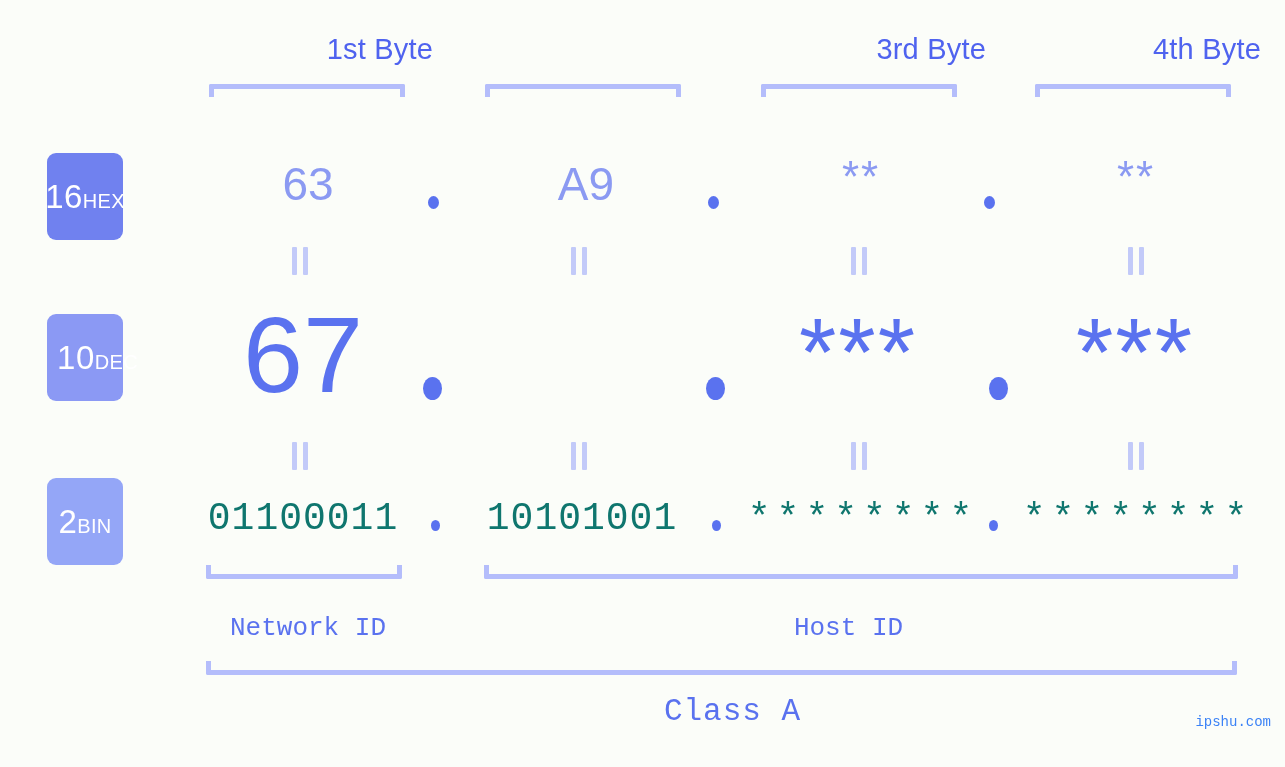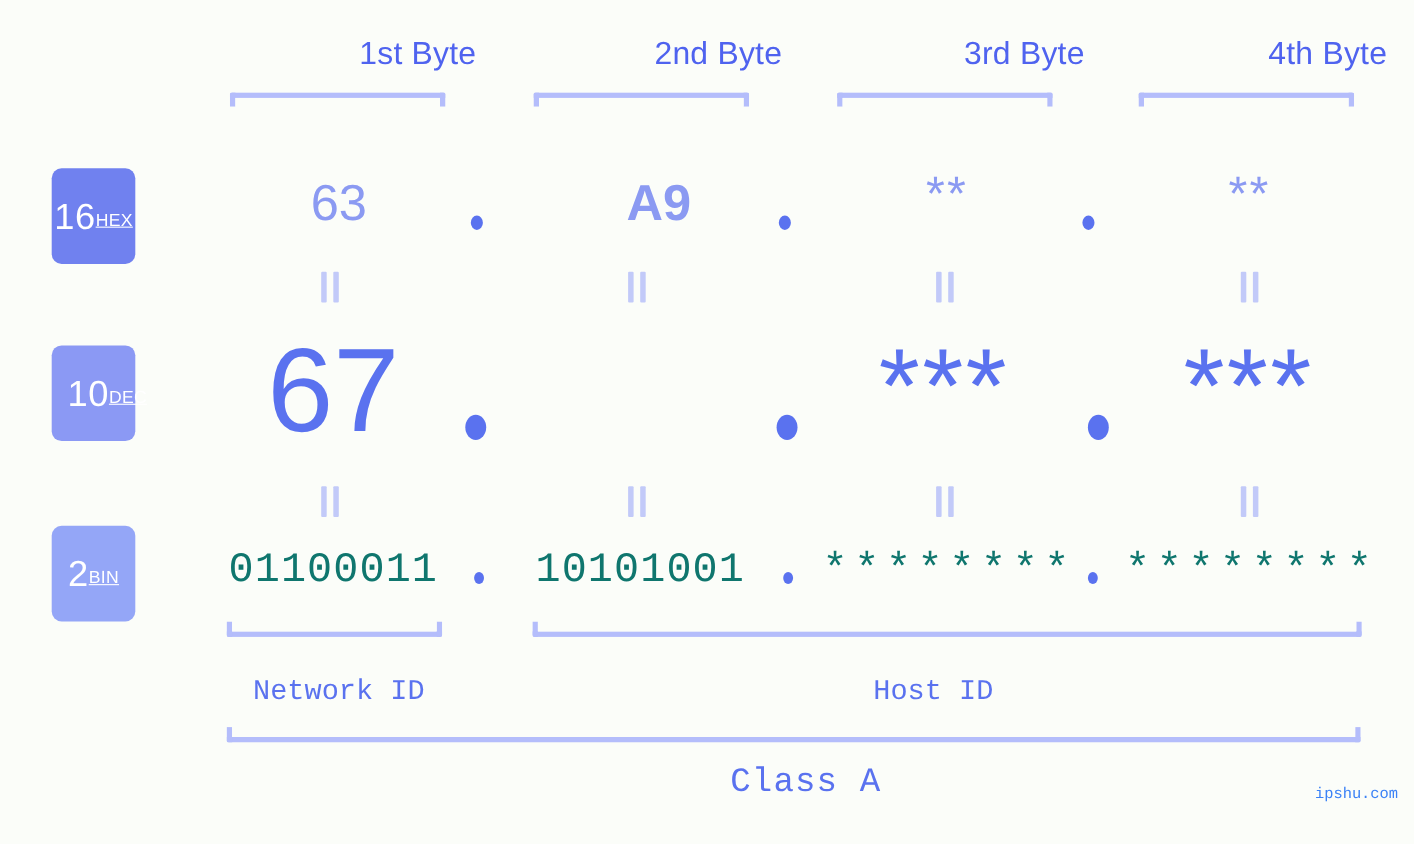--- a/index.html
+++ b/index.html
@@ -68,25 +68,24 @@
     align-items: center;
     justify-content: center;
     line-height: 1;
   }
   .badge .num {
     font-size: 33px;
     font-weight: 400;
     letter-spacing: 0.5px;
   }
   .badge .nm {
-    font-size: 16px;
+    font-size: 20px;
     font-weight: 400;
     margin-top: 8px;
     letter-spacing: 0.3px;
-    text-decoration: underline;
   }
   #badge-hex { top: 153px; height: 87px; background: #7081ef; }
   #badge-dec { top: 314px; height: 87px; background: #8b99f4; padding-left: 25px; }
   #badge-bin { top: 478px; height: 87px; background: #94a6f7; }
 
   
   .hex-val {
     position: absolute;
     top: 157px;
     font-size: 46px;
@@ -196,21 +195,20 @@
     color: #3b82f6;
     letter-spacing: 0px;
   }
 </style>
 </head>
 <body>
 
 <div class="stage">
 
   <div class="byte-label" style="left:183px; width:250px;">1st Byte</div>
-  <div class="byte-label" style="left:461px; width:250px;">2nd Byte</div>
   <div class="byte-label" style="left:736px; width:250px;">3rd Byte</div>
   <div class="byte-label" style="left:1011px; width:250px;">4th Byte</div>
 
   <div class="bracket-top" style="left:209px; top:84px; width:196px;"></div>
   <div class="bracket-top" style="left:485px; top:84px; width:196px;"></div>
   <div class="bracket-top" style="left:761px; top:84px; width:196px;"></div>
   <div class="bracket-top" style="left:1035px; top:84px; width:196px;"></div>
 
   <div class="badge" id="badge-hex">
     <span class="num">16</span>
@@ -221,21 +219,21 @@
     <span class="nm">DEC</span>
   </div>
   <div class="badge" id="badge-bin">
     <span class="num">2</span>
     <span class="nm">BIN</span>
   </div>
 
   <div class="hex-val" style="left:183px; width:250px;">63</div>
   <div class="hex-dot" style="left:428px;"></div>
 
-  <div class="hex-val" style="left:474px; width:250px;font-weight:bold;">A9</div>
+  <div class="hex-val" style="left:461px; width:250px;">A9</div>
   <div class="hex-dot" style="left:708px;"></div>
 
   <div class="hex-val stars" style="left:736px; width:250px;">**</div>
   <div class="hex-dot" style="left:984px;"></div>
 
   <div class="hex-val stars" style="left:1011px; width:250px;">**</div>
 
   <div class="eq" style="left:292px; top:247px;">
       <span></span>
       <span></span>

